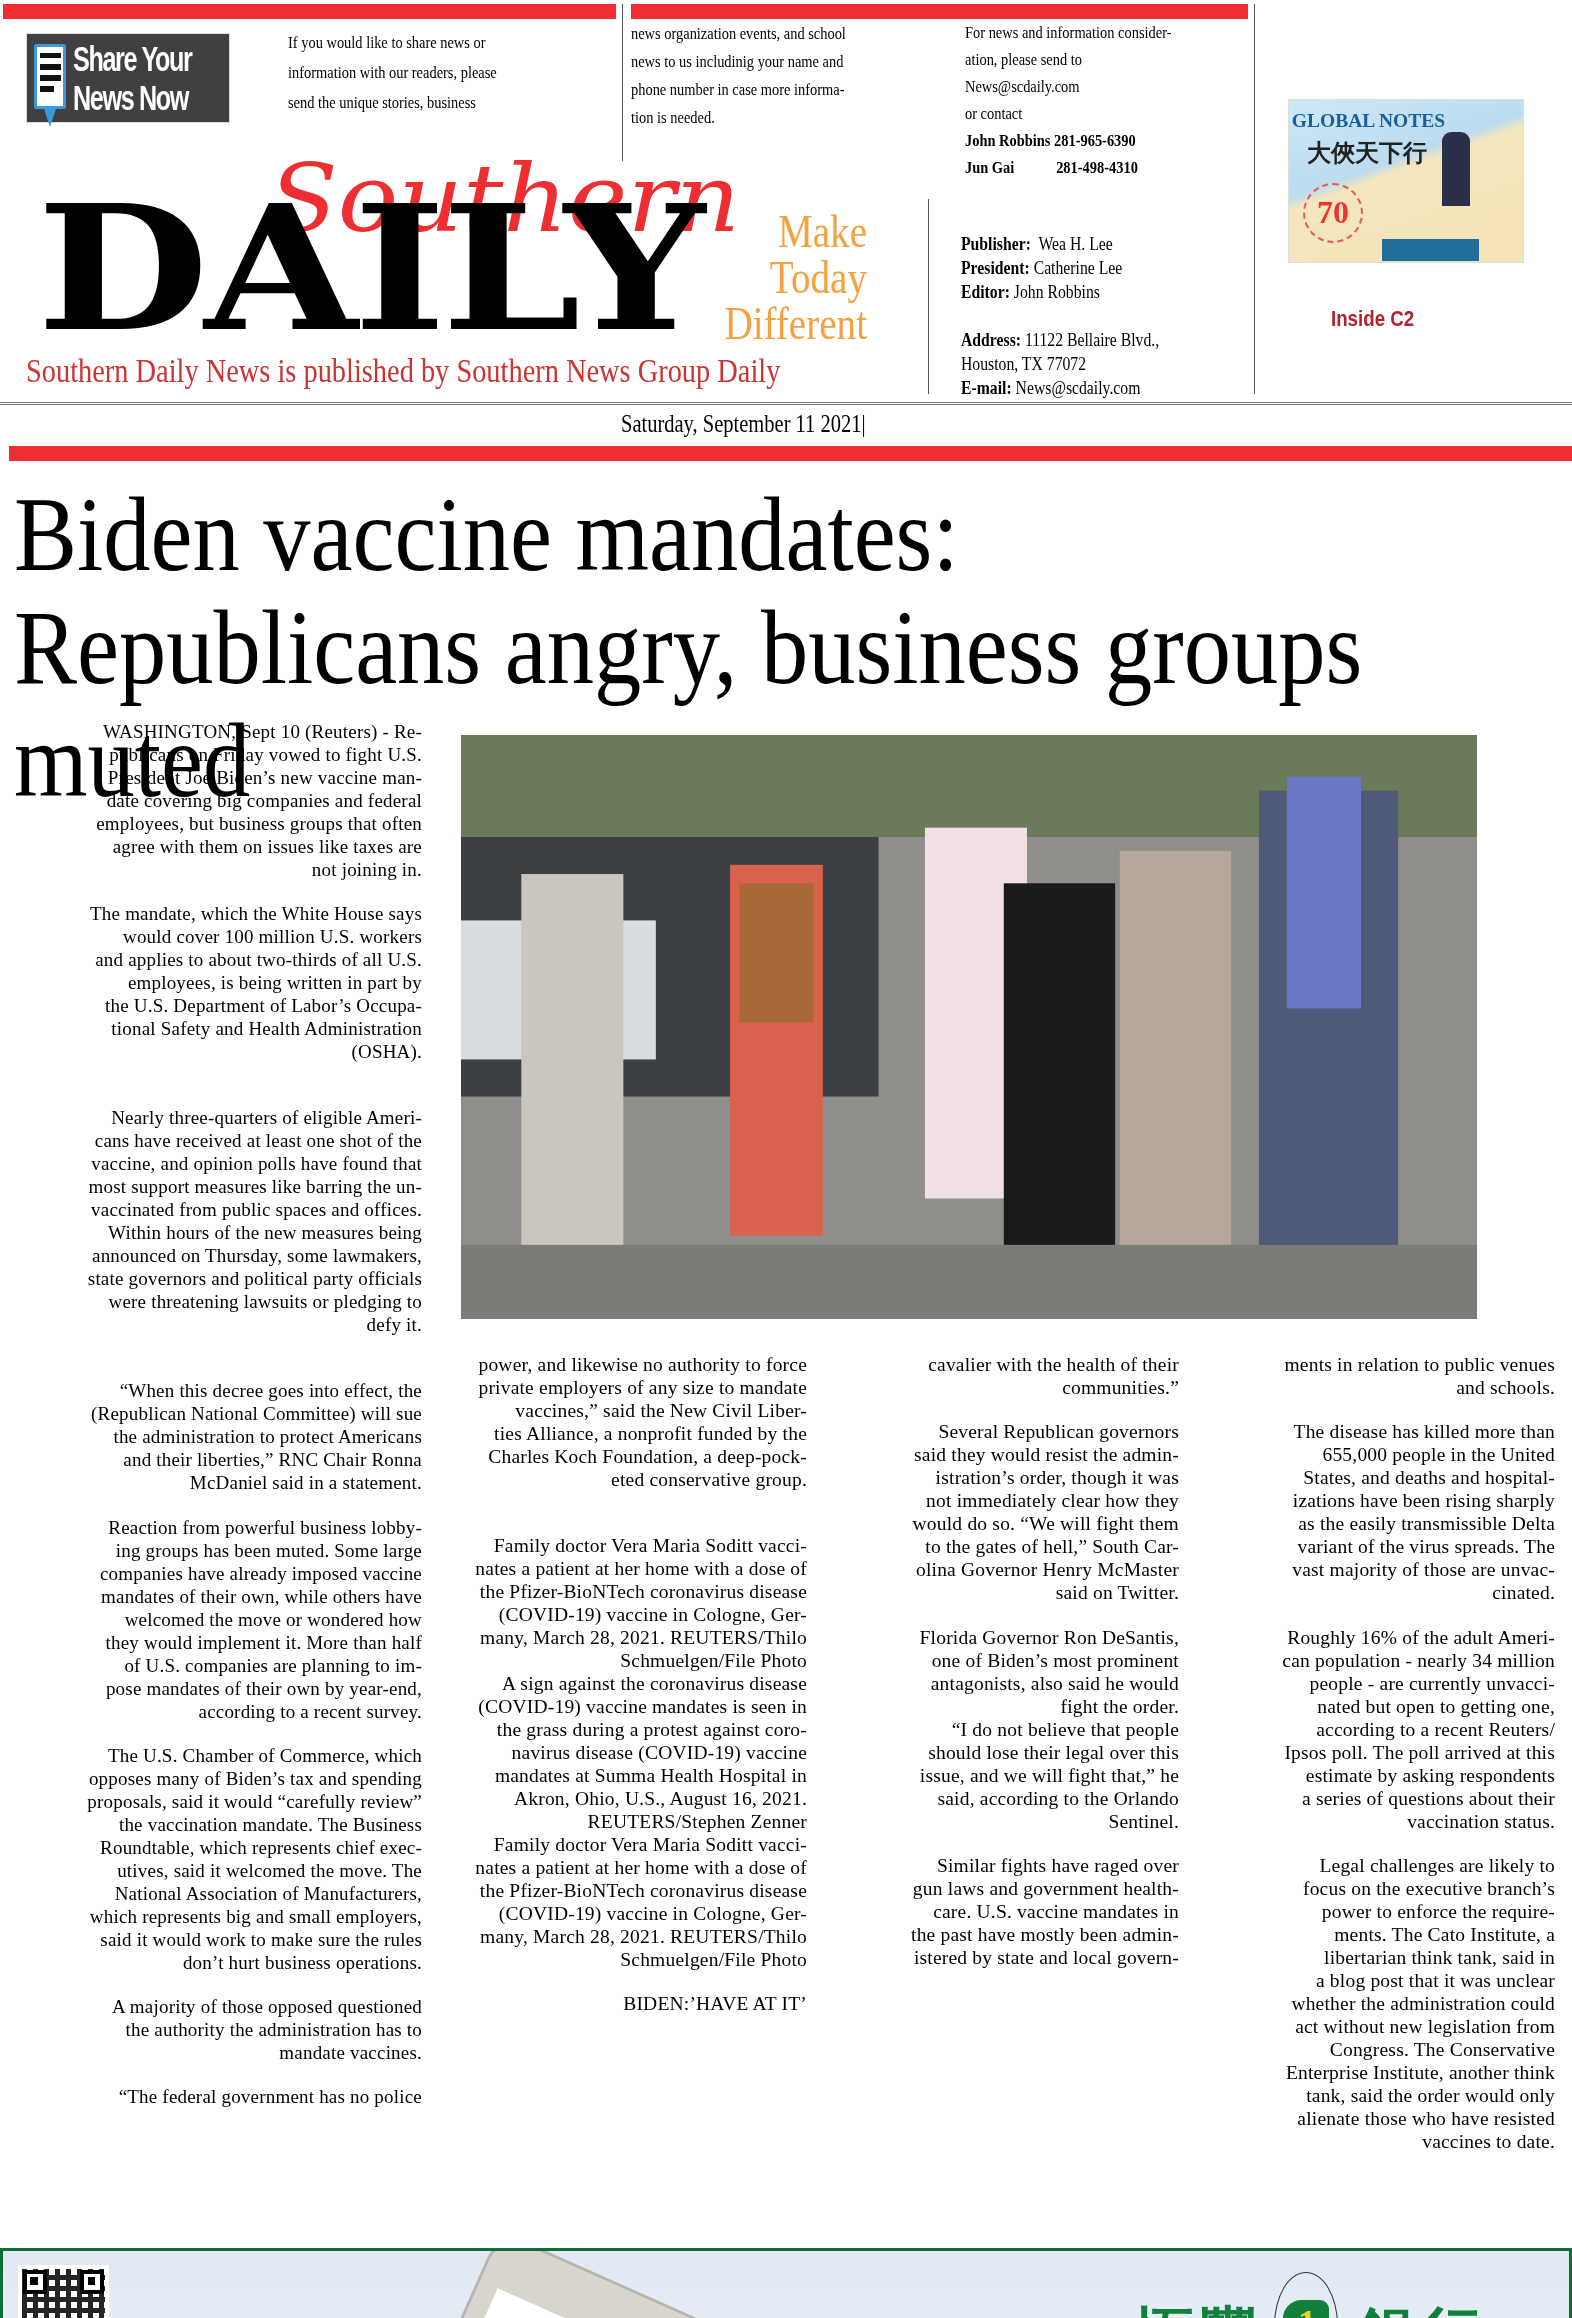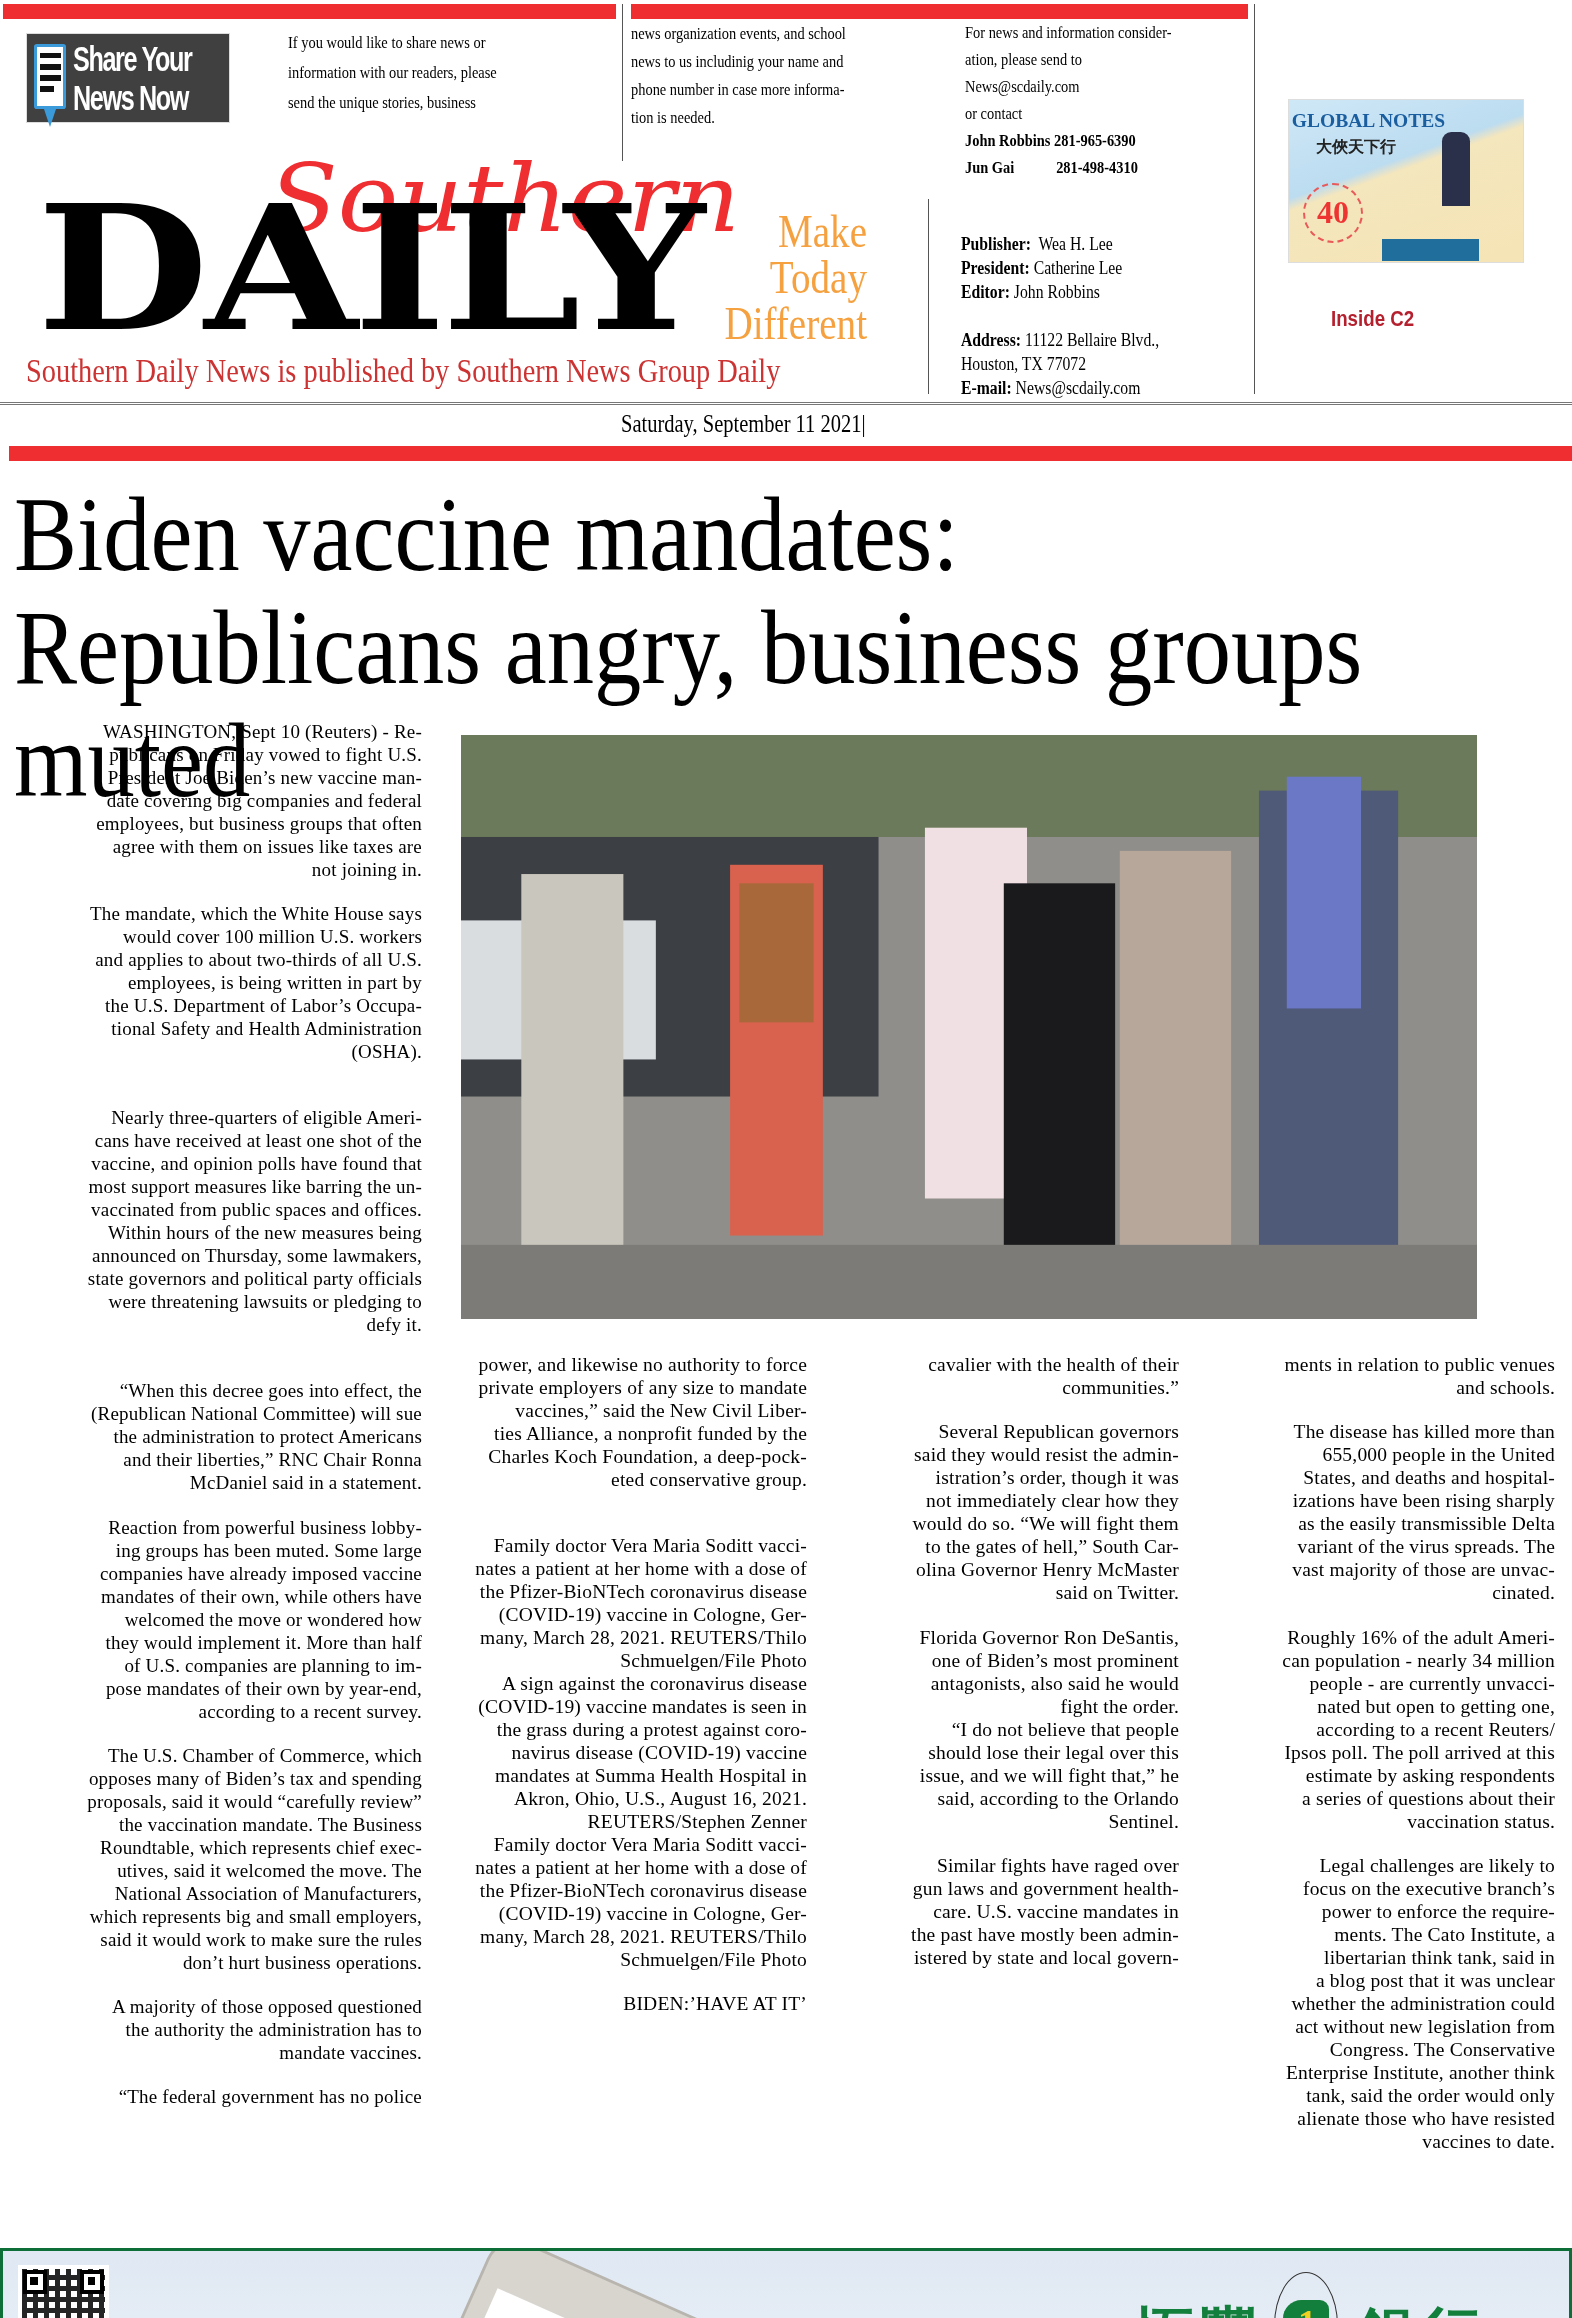--- a/index.html
+++ b/index.html
@@ -18,21 +18,21 @@
   .hdr-text { font-size: 17.6px; line-height: 30px; transform: scaleX(0.82); transform-origin: left top; }
   .masthead-southern { left: 269px; top: 153px; font-family: "DejaVu Serif", serif; font-style: italic; font-size: 93px; color: #ee2e30; transform: scaleX(1.08); transform-origin: left top; line-height: 93px; }
   .masthead-daily { left: 37px; top: 181px; font-family: "DejaVu Serif", serif; font-weight: bold; font-size: 172px; line-height: 176px; letter-spacing: -3.7px; transform: scaleX(1.15); transform-origin: left top; }
   .tagline { left: 682px; top: 209px; font-size: 46px; line-height: 46px; color: #f5a140; text-align: right; width: 185px; transform: scaleX(0.85); transform-origin: right top; }
   .published { left: 26px; top: 353px; font-size: 33px; color: #cc3333; transform: scaleX(0.86); transform-origin: left top; white-space: nowrap; }
   .pub-info { left: 961px; top: 232px; font-size: 18.5px; line-height: 24px; transform: scaleX(0.85); transform-origin: left top; width: 325px; }
   .pub-info b { font-weight: bold; }
   .inside { left: 1331px; top: 306px; font-family: "Liberation Sans", sans-serif; font-weight: bold; font-size: 22px; color: #b5202e; transform: scaleX(0.85); transform-origin: left top; }
   .global-notes { left: 1288px; top: 99px; width: 236px; height: 164px; background: linear-gradient(160deg, #cfe8f7 0%, #bcdcf0 40%, #f4e6bd 45%, #f5e4b5 100%); border: 0.9px solid #ddd; overflow: hidden; }
   .global-notes .gn-title { position: absolute; left: 2.8px; top: 10.2px; font-family: "Liberation Serif", serif; font-weight: bold; font-size: 19.5px; color: #1a5ea0; }
-  .global-notes .gn-cn { position: absolute; left: 27px; top: 37px; font-size: 16px; font-weight: bold; color: #222; }
+  .global-notes .gn-cn { position: absolute; left: 18px; top: 37px; font-size: 24px; font-weight: bold; color: #222; }
   .global-notes .gn-40 { position: absolute; left: 14px; top: 83px; width: 60px; height: 60px; border: 2.8px dashed #e85a5a; border-radius: 50%; color: #e33; font-weight: bold; font-size: 32px; text-align: center; line-height: 55px; }
   .global-notes .gn-person { position: absolute; left: 153px; top: 32px; width: 28px; height: 74px; background: #2a2f4a; border-radius: 9.3px 9.3px 0 0; }
   .global-notes .gn-box { position: absolute; left: 93px; top: 139px; width: 97px; height: 22px; background: #1f6e9c; }
   .double-rule { height: 2.8px; border-top: 0.9px solid #777; border-bottom: 0.9px solid #777; }
   .date-line { left: 621px; top: 410px; font-size: 25px; transform: scaleX(0.82); transform-origin: left top; white-space: nowrap; }
 
   
   .headline { left: 14px; top: 478px; width: 1558px; font-size: 105px; line-height: 113px; transform: scaleX(0.9); transform-origin: left top; }
 
   
@@ -113,21 +113,21 @@
   <div><b>Editor:</b> <span>John Robbins</span></div>
   <div style="height:24px"></div>
   <div><b>Address:</b> <span>11122 Bellaire Blvd.,</span></div>
   <div>Houston, TX 77072</div>
   <div><b>E-mail:</b> <span>News@scdaily.com</span></div>
 </div>
 
 <div class="abs global-notes">
   <div class="gn-title">GLOBAL NOTES</div>
   <div class="gn-cn">大俠天下行</div>
-  <div class="gn-40">40</div>
+  <div class="gn-40">70</div>
   <div class="gn-person"></div>
   <div class="gn-box"></div>
 </div>
 <div class="abs inside">Inside C2</div>
 
 <div class="abs double-rule" style="left:0;top:402px;width:1572px;"></div>
 <div class="abs date-line">Saturday, September 11  2021|</div>
 <div class="abs redbar" style="left:9.3px;top:446px;width:1563px;height:15px;"></div>
 
 <h1 class="abs headline" style="font-weight:normal;">Biden vaccine mandates: Republicans angry, business groups muted</h1>

